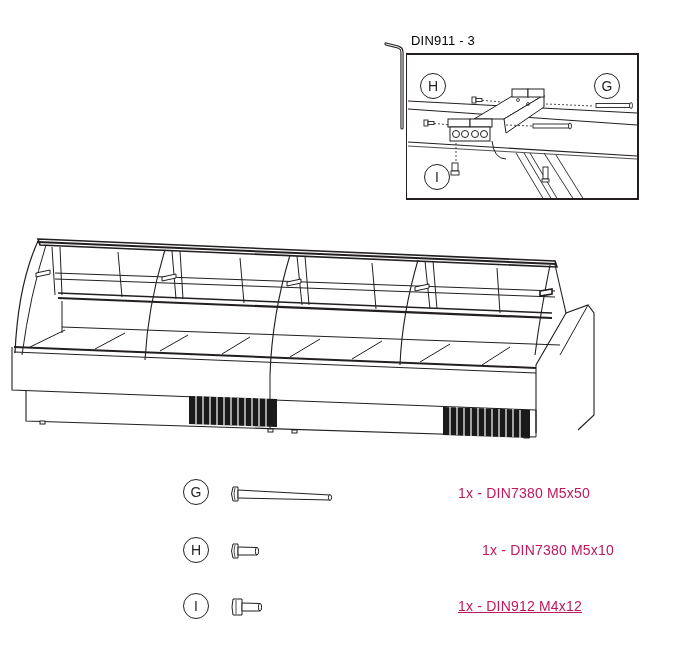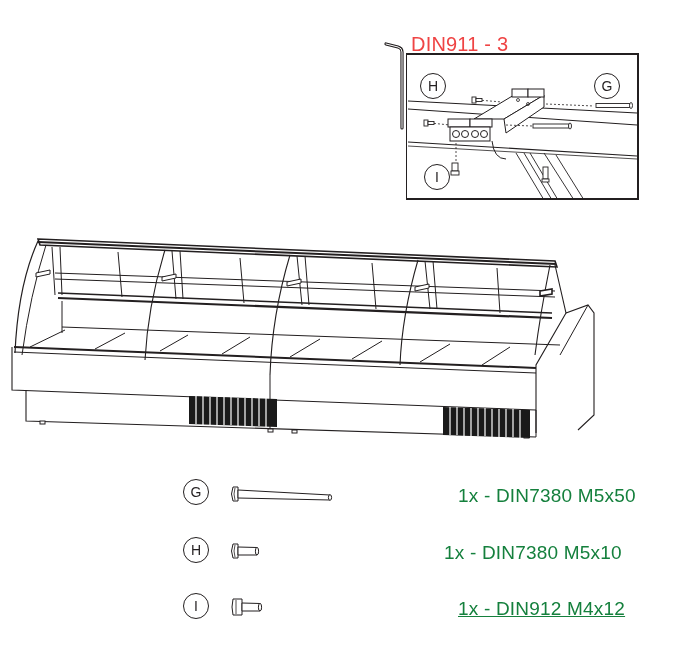--- a/index.html
+++ b/index.html
@@ -1,23 +1,23 @@
 <!DOCTYPE html>
 <html><head>
   <meta charset="utf-8">
   <style>
     html, body { margin: 0; padding: 0; background: #ffffff; }
     body { width: 692px; height: 659px; position: relative; overflow: hidden;
            font-family: "Liberation Sans", "DejaVu Sans", sans-serif; color: #231f20; }
     .abs { position: absolute; }
-    .detail-title { left: 411px; top: 33px; font-size: 20px; letter-spacing: 0.2px; color: #ef4444; }
+    .detail-title { left: 411px; top: 33px; font-size: 13px; letter-spacing: 0.2px; color: #000000; }
     .detail-frame { left: 406px; top: 53px; width: 233px; height: 147px; border: 2px solid #231f20; border-left-width: 1.5px; box-sizing: border-box; }
     .circle { width: 26px; height: 26px; border: 1.3px solid #231f20; border-radius: 50%; box-sizing: border-box;
               display: flex; align-items: center; justify-content: center; font-size: 14px; color: #231f20; background: #fff; }
-    .part-label { font-size: 19px; color: #15803d; letter-spacing: 0.2px; white-space: nowrap; }
+    .part-label { font-size: 14px; color: #be185d; letter-spacing: 0.2px; white-space: nowrap; }
     svg { position: absolute; overflow: visible; }
   </style>
 </head>
 <body>
 
 <div class="abs detail-title">DIN911 - 3</div>
 
 <svg style="left:384px;top:38px;" width="20" height="95" viewBox="0 0 20 95">
   <path d="M2 6 L14 9 Q18 10 18 14 L18 90" fill="none" stroke="#231f20" stroke-width="3.2" stroke-linecap="round"></path>
   <path d="M2 6 L14 9 Q18 10 18 14 L18 90" fill="none" stroke="#fff" stroke-width="1" stroke-linecap="round"></path>
@@ -196,21 +196,21 @@
 
 <div class="abs circle" style="left:183px;top:537px;">
     <span>H</span>
   </div>
 <svg style="left:230px;top:541px;" width="34" height="20" viewBox="0 0 34 20">
   <path d="M3 3 Q0 10 3 17 L8 17 L8 3 Z" fill="#fff" stroke="#231f20" stroke-width="1"></path>
   <path d="M5 4 Q3 10 5 16" fill="none" stroke="#231f20" stroke-width="0.8"></path>
   <path d="M8 6 L27 6.5 L27 14 L8 14 Z" fill="#fff" stroke="#231f20" stroke-width="1"></path>
   <ellipse cx="27" cy="10.2" rx="1.6" ry="3.8" fill="#fff" stroke="#231f20" stroke-width="1"></ellipse>
 </svg>
-<div class="abs part-label" style="left:444px;top:542px;">1x - DIN7380 M5x10</div>
+<div class="abs part-label" style="left:482px;top:542px;">1x - DIN7380 M5x10</div>
 
 <div class="abs circle" style="left:183px;top:593px;">
     <span>I</span>
   </div>
 <svg style="left:230px;top:596px;" width="36" height="22" viewBox="0 0 36 22">
   <path d="M3 3 Q1 11 3 19 L12 19 L12 3 Z" fill="#fff" stroke="#231f20" stroke-width="1"></path>
   <line x1="6" y1="4" x2="6" y2="18" stroke="#231f20" stroke-width="0.8"></line>
   <path d="M12 7 L30 7.5 L30 15 L12 15 Z" fill="#fff" stroke="#231f20" stroke-width="1"></path>
   <ellipse cx="30" cy="11.2" rx="1.6" ry="3.8" fill="#fff" stroke="#231f20" stroke-width="1"></ellipse>
 </svg>

